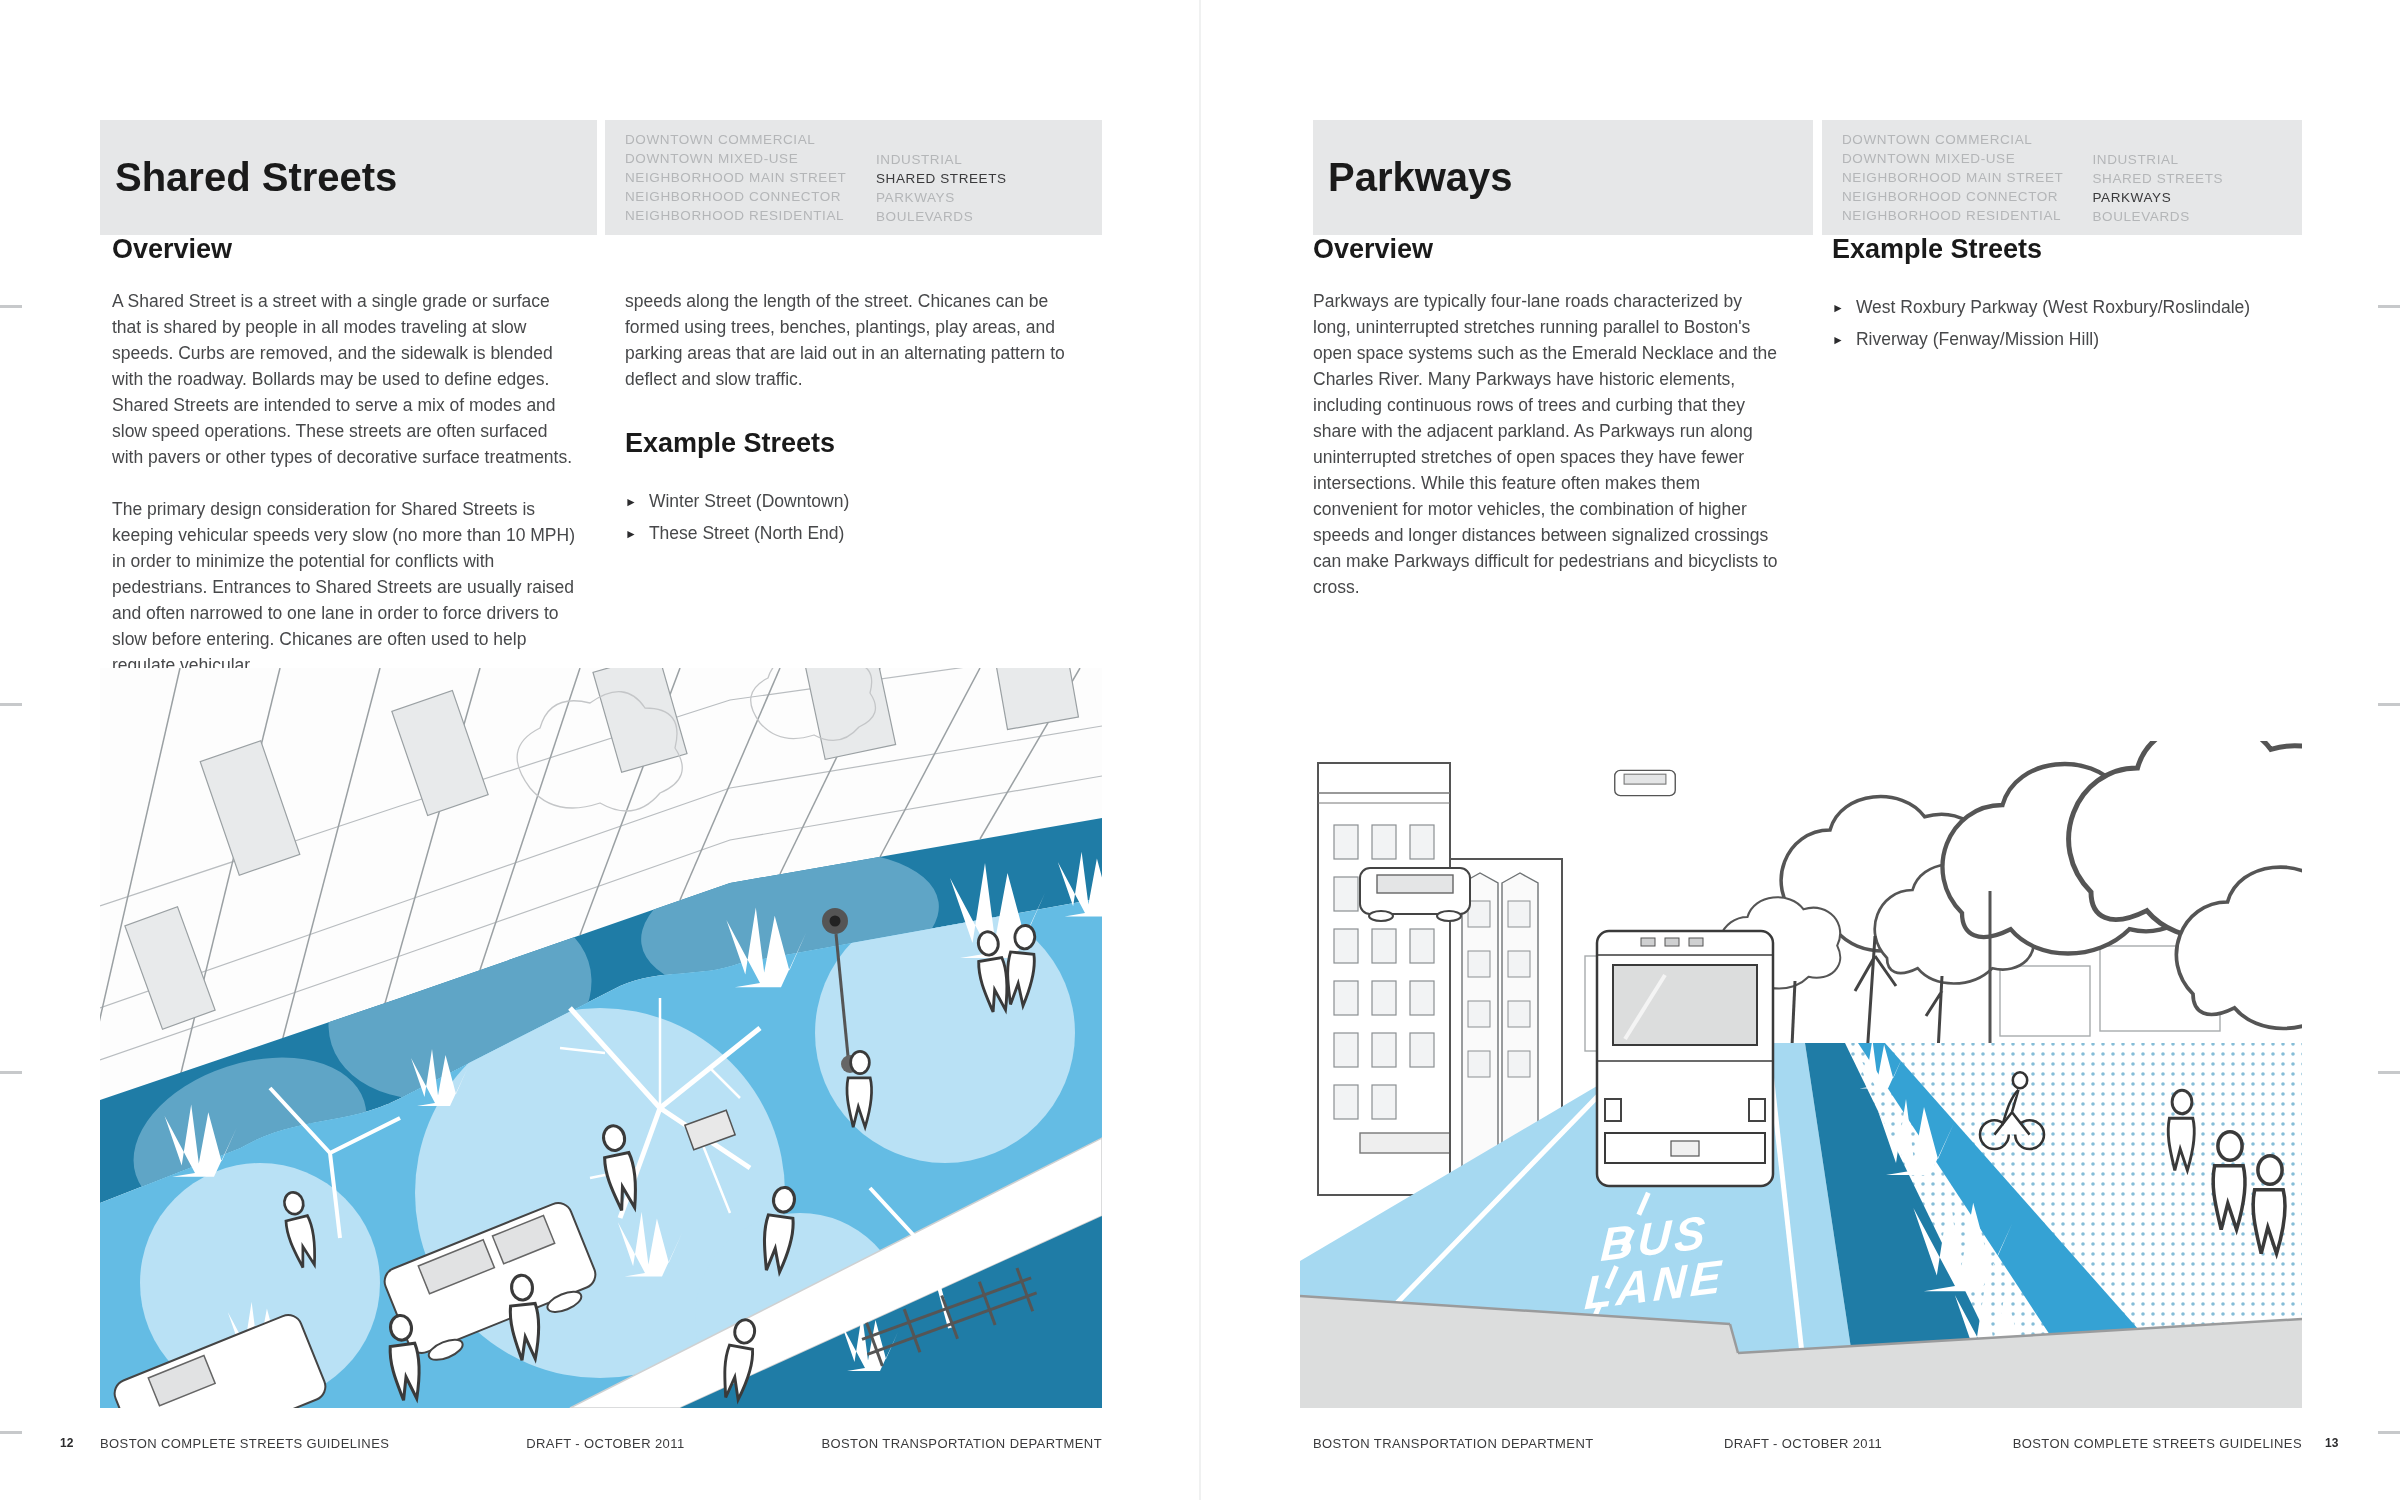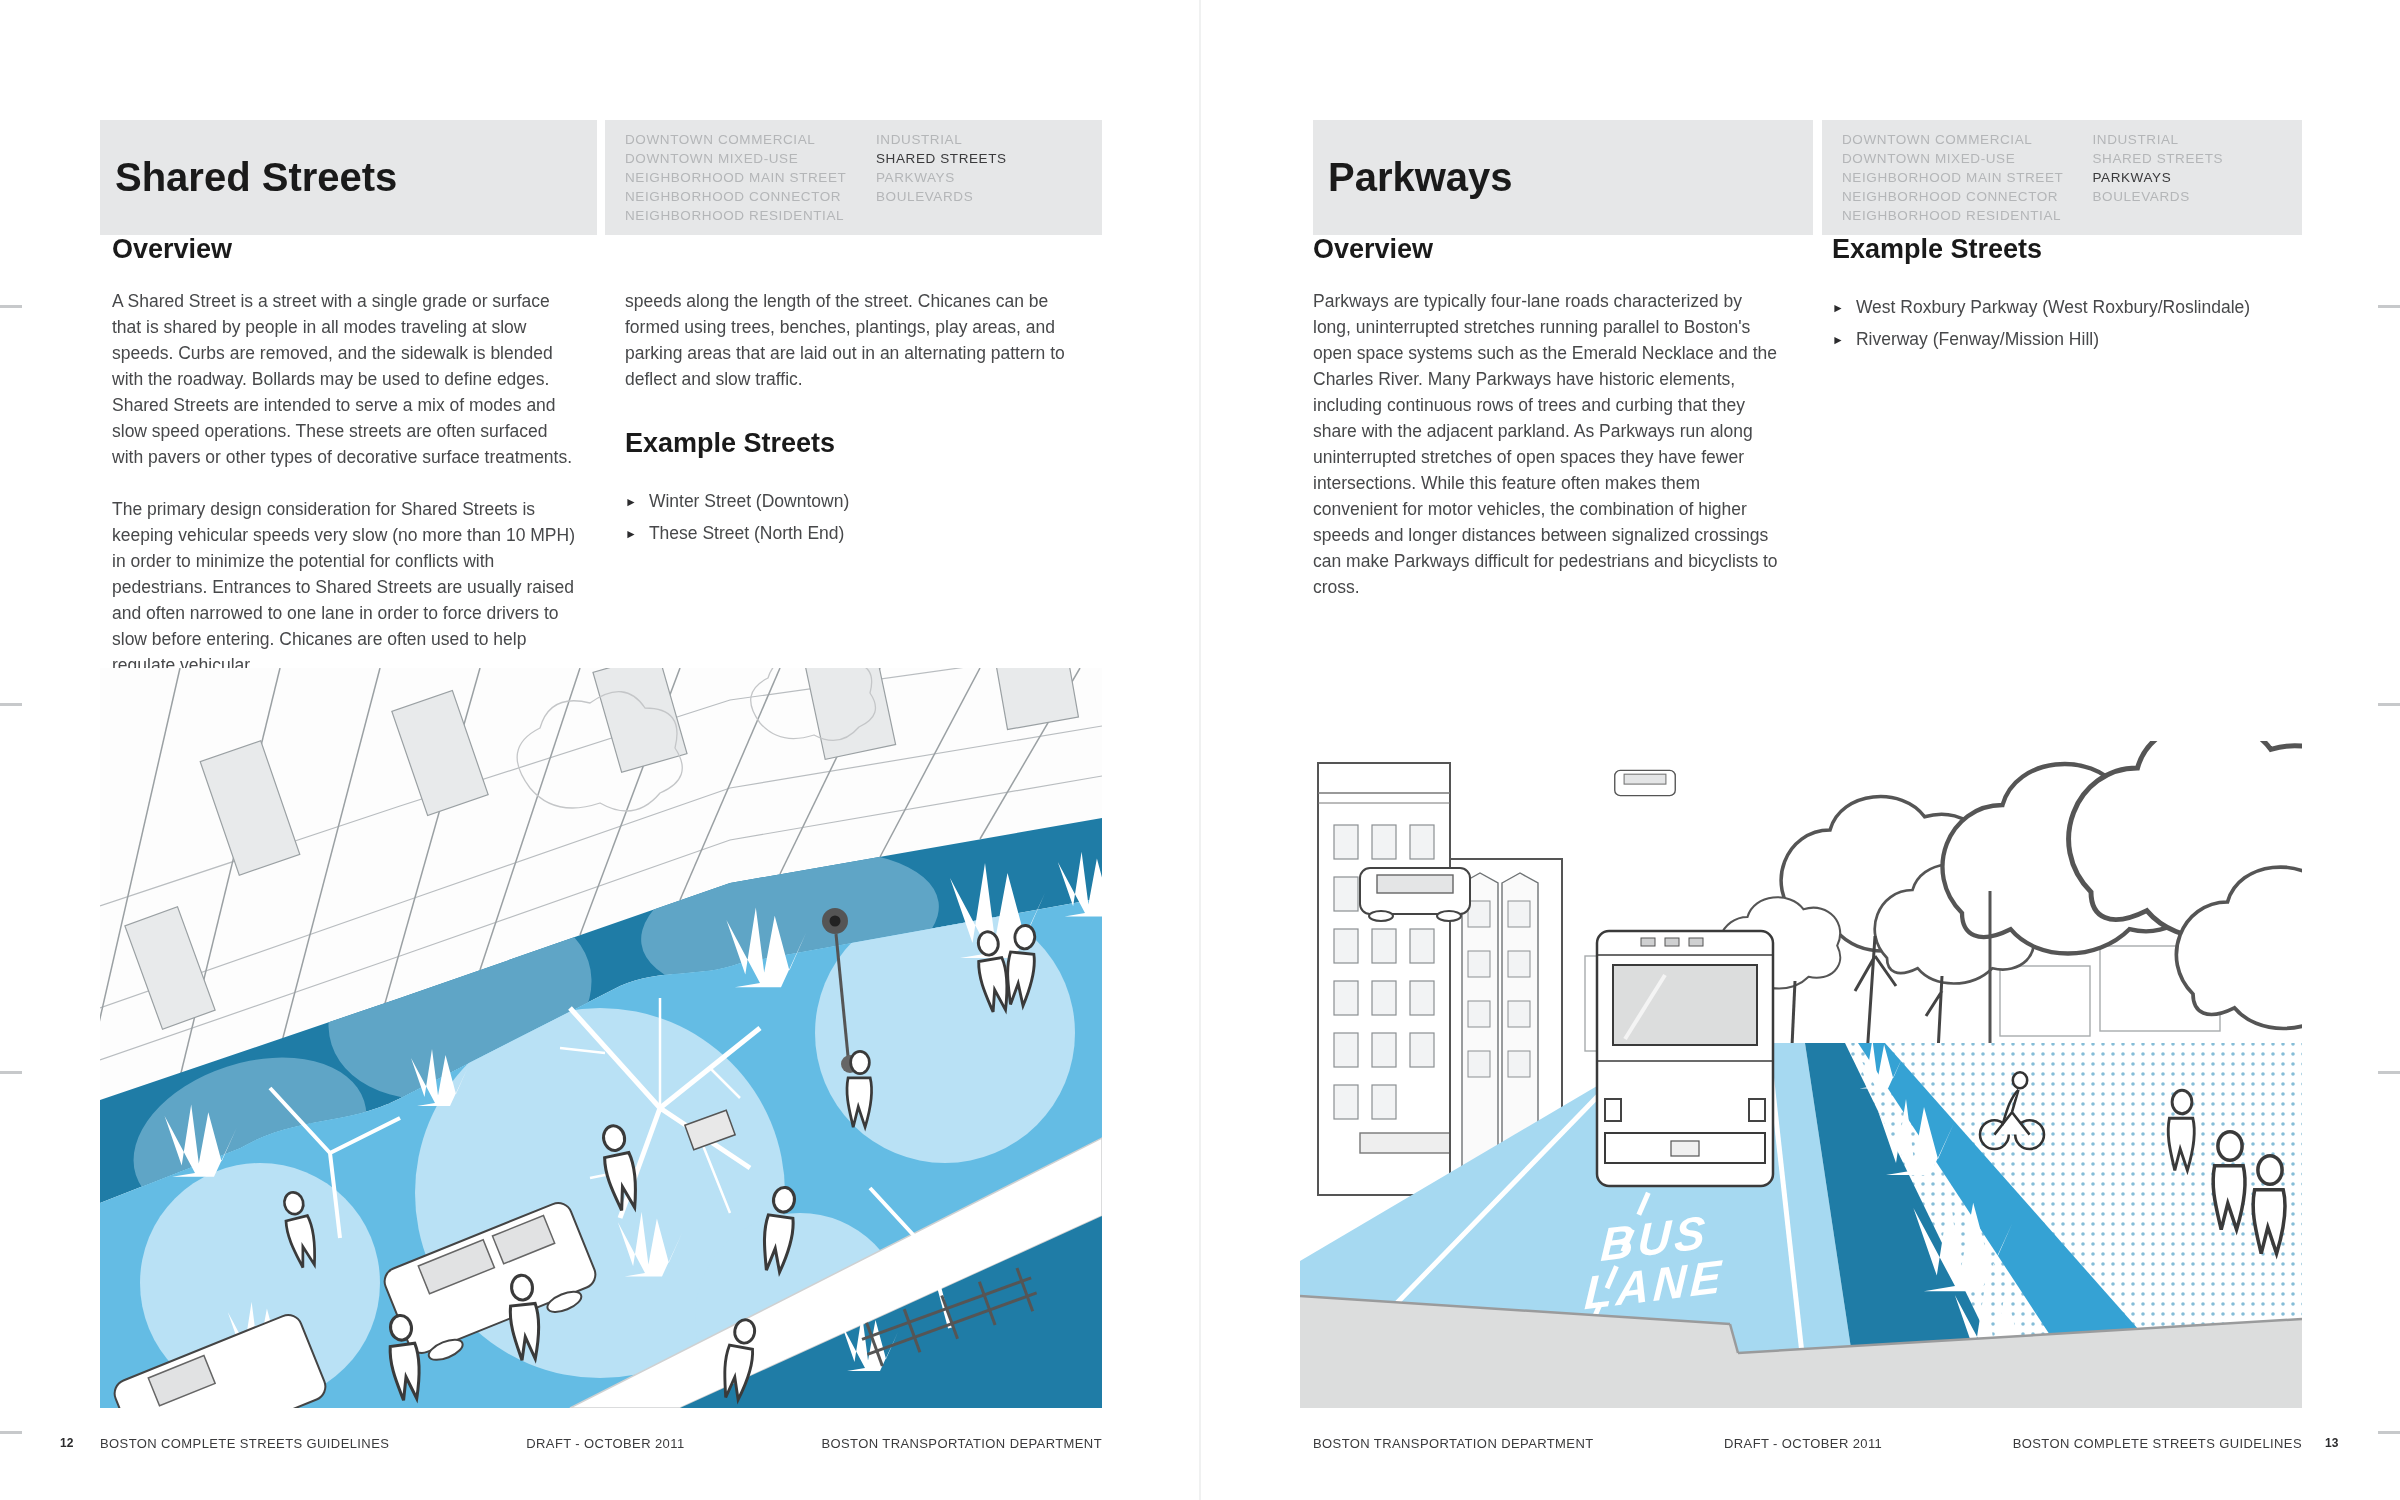--- a/index.html
+++ b/index.html
@@ -6,21 +6,21 @@
   .spread{position:relative;width:2400px;height:1500px;background:#fff;overflow:hidden;
           font-family:"Liberation Sans",sans-serif;color:#47484a;}
   .fold{position:absolute;left:1199px;top:0;width:2px;height:1500px;background:#f0f1f1;}
   
   .hbox{position:absolute;top:120px;height:115px;background:#e6e7e8;}
   .title-box{display:flex;align-items:center;}
   .page-title{font-size:40px;font-weight:bold;color:#1a1a1a;padding-left:15px;letter-spacing:0;}
   .types-box{padding:10px 0 0 20px;box-sizing:border-box;}
   .types-cols{display:flex;}
   .types-col{width:251px;}
-  .types-col.c2{width:210px;}
+  .types-col.c2{width:210px;margin-top:20px;}
   .type-item{font-size:13.5px;line-height:19px;letter-spacing:.6px;color:#b4b6b8;white-space:nowrap;}
   .type-item.active{color:#3a3a3c;}
   
   .h2{position:absolute;font-size:27px;font-weight:bold;color:#1a1a1a;text-align:right;}
   .col{position:absolute;font-size:17.5px;line-height:26px;color:#47484a;}
   .col p{margin:0 0 26px 0;}
   .bullets{margin-top:4px;}
   .bullet-row{display:flex;align-items:baseline;margin:0 0 4px 0;}
   .bullet-arrow{font-size:12px;margin-right:12px;color:#2b2b2d;flex:0 0 auto;position:relative;top:-1px;}
   

